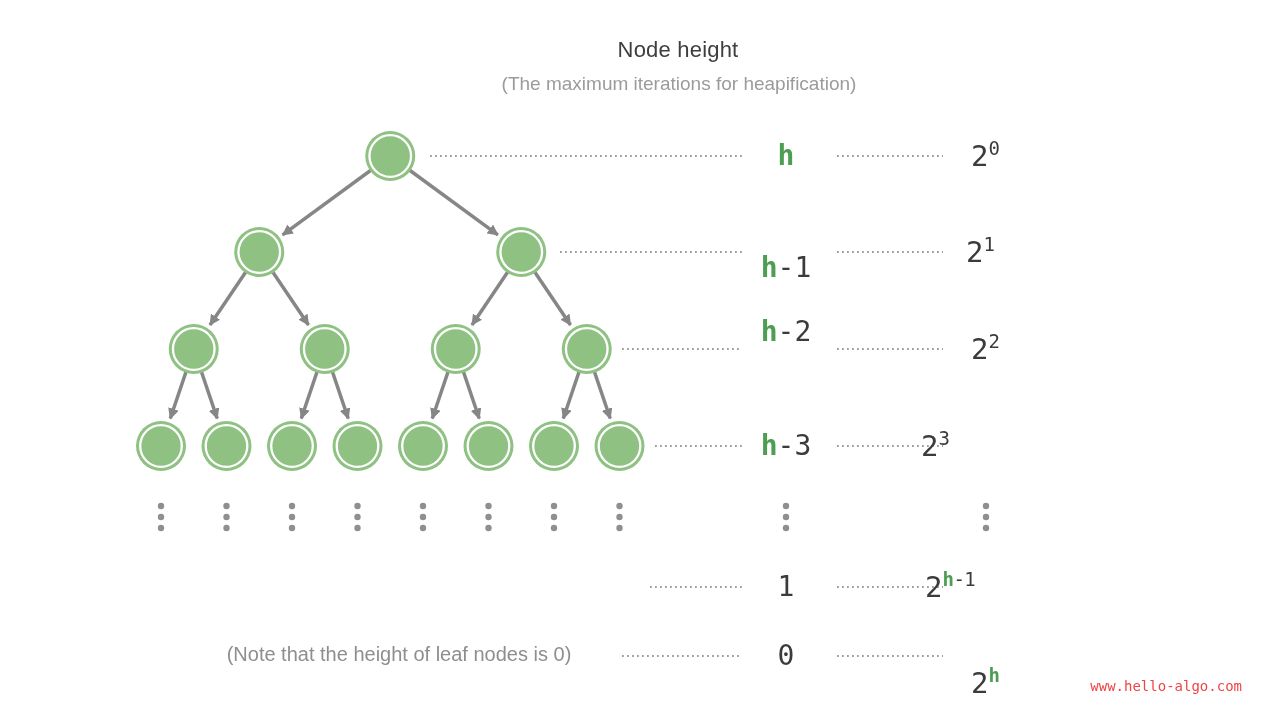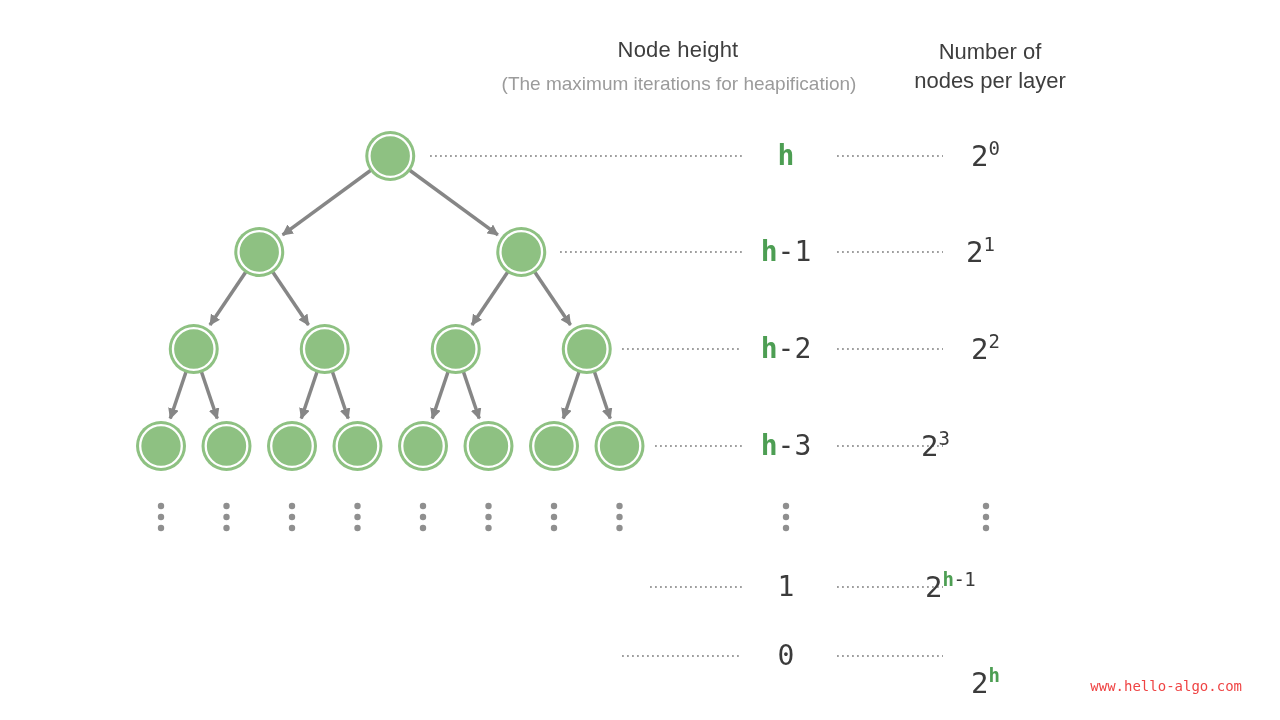--- a/index.html
+++ b/index.html
@@ -167,34 +167,31 @@
       <line x1="650" y1="587" x2="742" y2="587" stroke="#9E9E9E" stroke-width="2" stroke-dasharray="1.8 3.2"></line>
       <line x1="837" y1="587" x2="943" y2="587" stroke="#9E9E9E" stroke-width="2" stroke-dasharray="1.8 3.2"></line>
       <line x1="622" y1="656" x2="742" y2="656" stroke="#9E9E9E" stroke-width="2" stroke-dasharray="1.8 3.2"></line>
       <line x1="837" y1="656" x2="943" y2="656" stroke="#9E9E9E" stroke-width="2" stroke-dasharray="1.8 3.2"></line>
     </svg>
 
   <div class="abs hdr-title" style="left:528px; top:37px; width:300px;">Node height</div>
 
   <div class="abs hdr-sub" style="left:449px; top:73px; width:460px;">(The maximum iterations for heapification)</div>
 
-  <div class="abs hdr-right" style="left:850px; top:37px; width:280px;">
-    <div>Number of</div>
-    <div>nodes per layer</div>
-  </div>
 
+  <div class="abs footnote" style="left:179px; top:643px; width:440px;">(Note that the height of leaf nodes is 0)</div>
 
   <div class="abs watermark" style="right:38px; top:678px;">www.hello-algo.com</div>
 
   <div id="rows-layer">
       <div class="row-label" style="left: 716px; top: 136px;"><span class="seg-green">h</span></div>
       <div class="row-count" style="left: 971px; top: 135px;"><span class="seg-dark">2</span><span class="seg-dark sup">0</span></div>
-      <div class="row-label" style="left: 716px; top: 232px;"><span class="seg-green">h</span><span class="seg-dark">-1</span></div>
+      <div class="row-label" style="left: 716px; top: 248px;"><span class="seg-green">h</span><span class="seg-dark">-1</span></div>
       <div class="row-count" style="left: 966px; top: 231px;"><span class="seg-dark">2</span><span class="seg-dark sup">1</span></div>
-      <div class="row-label" style="left: 716px; top: 329px;"><span class="seg-green">h</span><span class="seg-dark">-2</span></div>
+      <div class="row-label" style="left: 716px; top: 312px;"><span class="seg-green">h</span><span class="seg-dark">-2</span></div>
       <div class="row-count" style="left: 971px; top: 328px;"><span class="seg-dark">2</span><span class="seg-dark sup">2</span></div>
       <div class="row-label" style="left: 716px; top: 426px;"><span class="seg-green">h</span><span class="seg-dark">-3</span></div>
       <div class="row-count" style="left: 921px; top: 425px;"><span class="seg-dark">2</span><span class="seg-dark sup">3</span></div>
       <div class="row-label" style="left: 716px; top: 567px;"><span class="seg-dark">1</span></div>
       <div class="row-count" style="left: 925px; top: 566px;"><span class="seg-dark">2</span><span class="seg-green sup">h</span><span class="seg-dark sup">-1</span></div>
       <div class="row-label" style="left: 716px; top: 636px;"><span class="seg-dark">0</span></div>
       <div class="row-count" style="left: 971px; top: 662px;"><span class="seg-dark">2</span><span class="seg-green sup">h</span></div>
     </div>
 </div>
 

